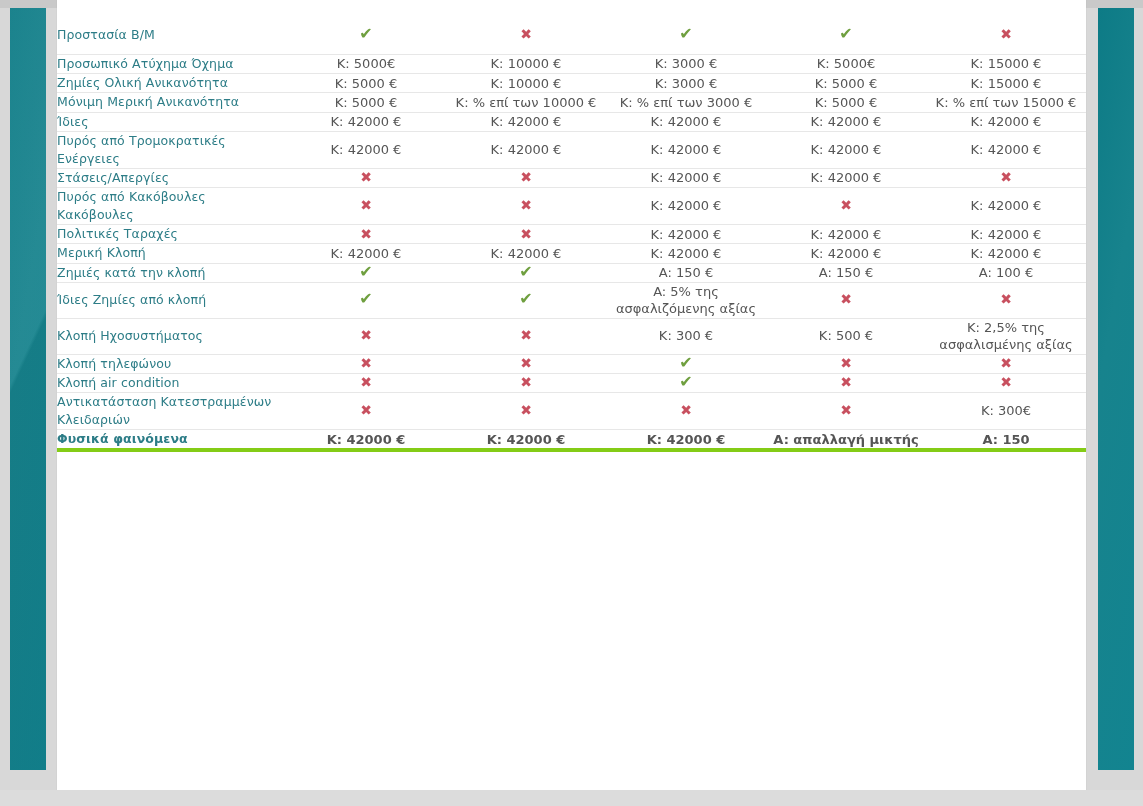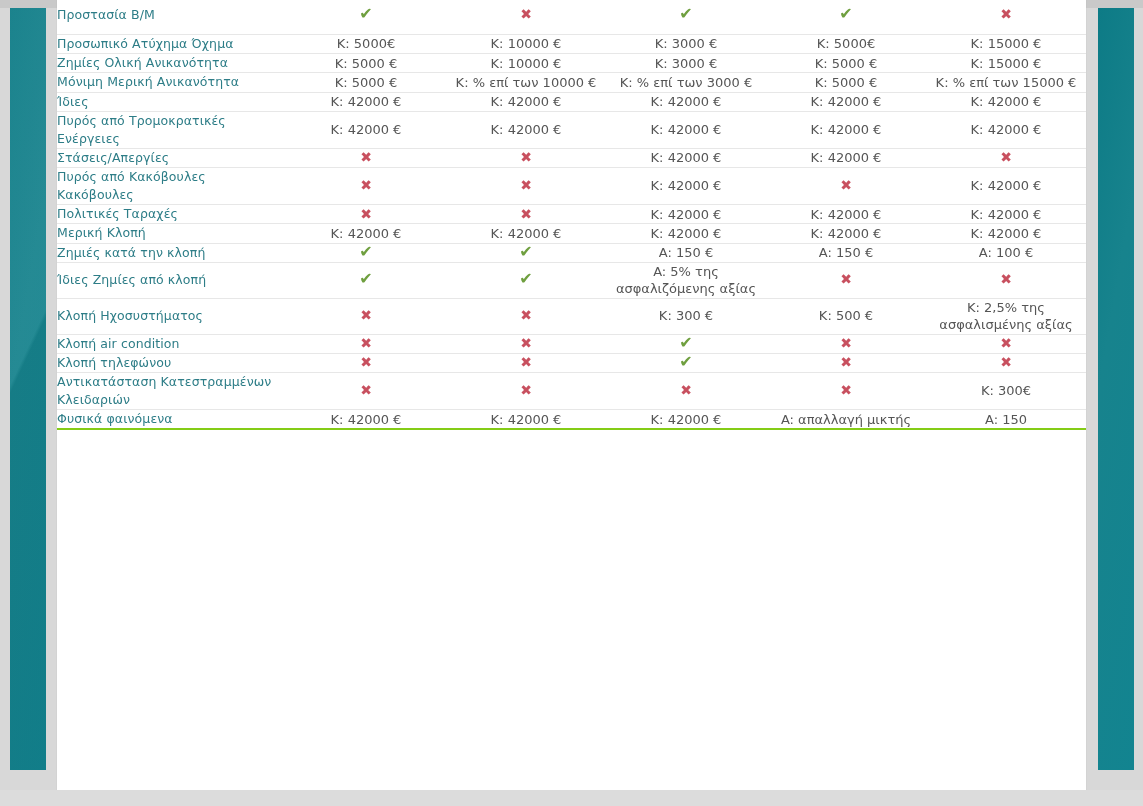--- a/index.html
+++ b/index.html
@@ -113,22 +113,22 @@
   .mark {
     display: inline-block;
     font-size: 15px;
     line-height: 1;
     font-weight: bold;
   }
   .mark-yes { color: #6f9f3f; font-size: 16px; }
   .mark-no  { color: #c8505f; font-size: 14px; }
 
   
-  table.coverage tr:first-child td { padding-top: 6px; padding-bottom: 10px; }
-  table.coverage tr:last-child  { border-bottom: 2px solid #84cc16; }
+  table.coverage tr:first-child td { padding-top: 26px; padding-bottom: 10px; }
+  table.coverage tr:last-child  { border-bottom: 4px solid #84cc16; font-weight: bold; }
 </style>
 </head>
 <body>
 
 <div class="page-frame">
 
   <div class="top-strip"></div>
 
   <div class="rail rail-left"></div>
   <div class="rail rail-right"></div>
@@ -236,29 +236,29 @@
           <tr>
             <td class="feature">Κλοπή Ηχοσυστήματος</td>
             <td class="val"><span class="mark mark-no">✖</span></td>
             <td class="val"><span class="mark mark-no">✖</span></td>
             <td class="val">K: 300 €</td>
             <td class="val">K: 500 €</td>
             <td class="val">K: 2,5% της
 ασφαλισμένης αξίας</td>
           </tr>
           <tr>
+            <td class="feature">Κλοπή τηλεφώνου</td>
+            <td class="val"><span class="mark mark-no">✖</span></td>
+            <td class="val"><span class="mark mark-no">✖</span></td>
+            <td class="val"><span class="mark mark-yes">✔</span></td>
+            <td class="val"><span class="mark mark-no">✖</span></td>
+            <td class="val"><span class="mark mark-no">✖</span></td>
+          </tr>
+          <tr>
             <td class="feature">Κλοπή air condition</td>
-            <td class="val"><span class="mark mark-no">✖</span></td>
-            <td class="val"><span class="mark mark-no">✖</span></td>
-            <td class="val"><span class="mark mark-yes">✔</span></td>
-            <td class="val"><span class="mark mark-no">✖</span></td>
-            <td class="val"><span class="mark mark-no">✖</span></td>
-          </tr>
-          <tr>
-            <td class="feature">Κλοπή τηλεφώνου</td>
             <td class="val"><span class="mark mark-no">✖</span></td>
             <td class="val"><span class="mark mark-no">✖</span></td>
             <td class="val"><span class="mark mark-yes">✔</span></td>
             <td class="val"><span class="mark mark-no">✖</span></td>
             <td class="val"><span class="mark mark-no">✖</span></td>
           </tr>
           <tr>
             <td class="feature">Αντικατάσταση Κατεστραμμένων Κλειδαριών</td>
             <td class="val"><span class="mark mark-no">✖</span></td>
             <td class="val"><span class="mark mark-no">✖</span></td>

